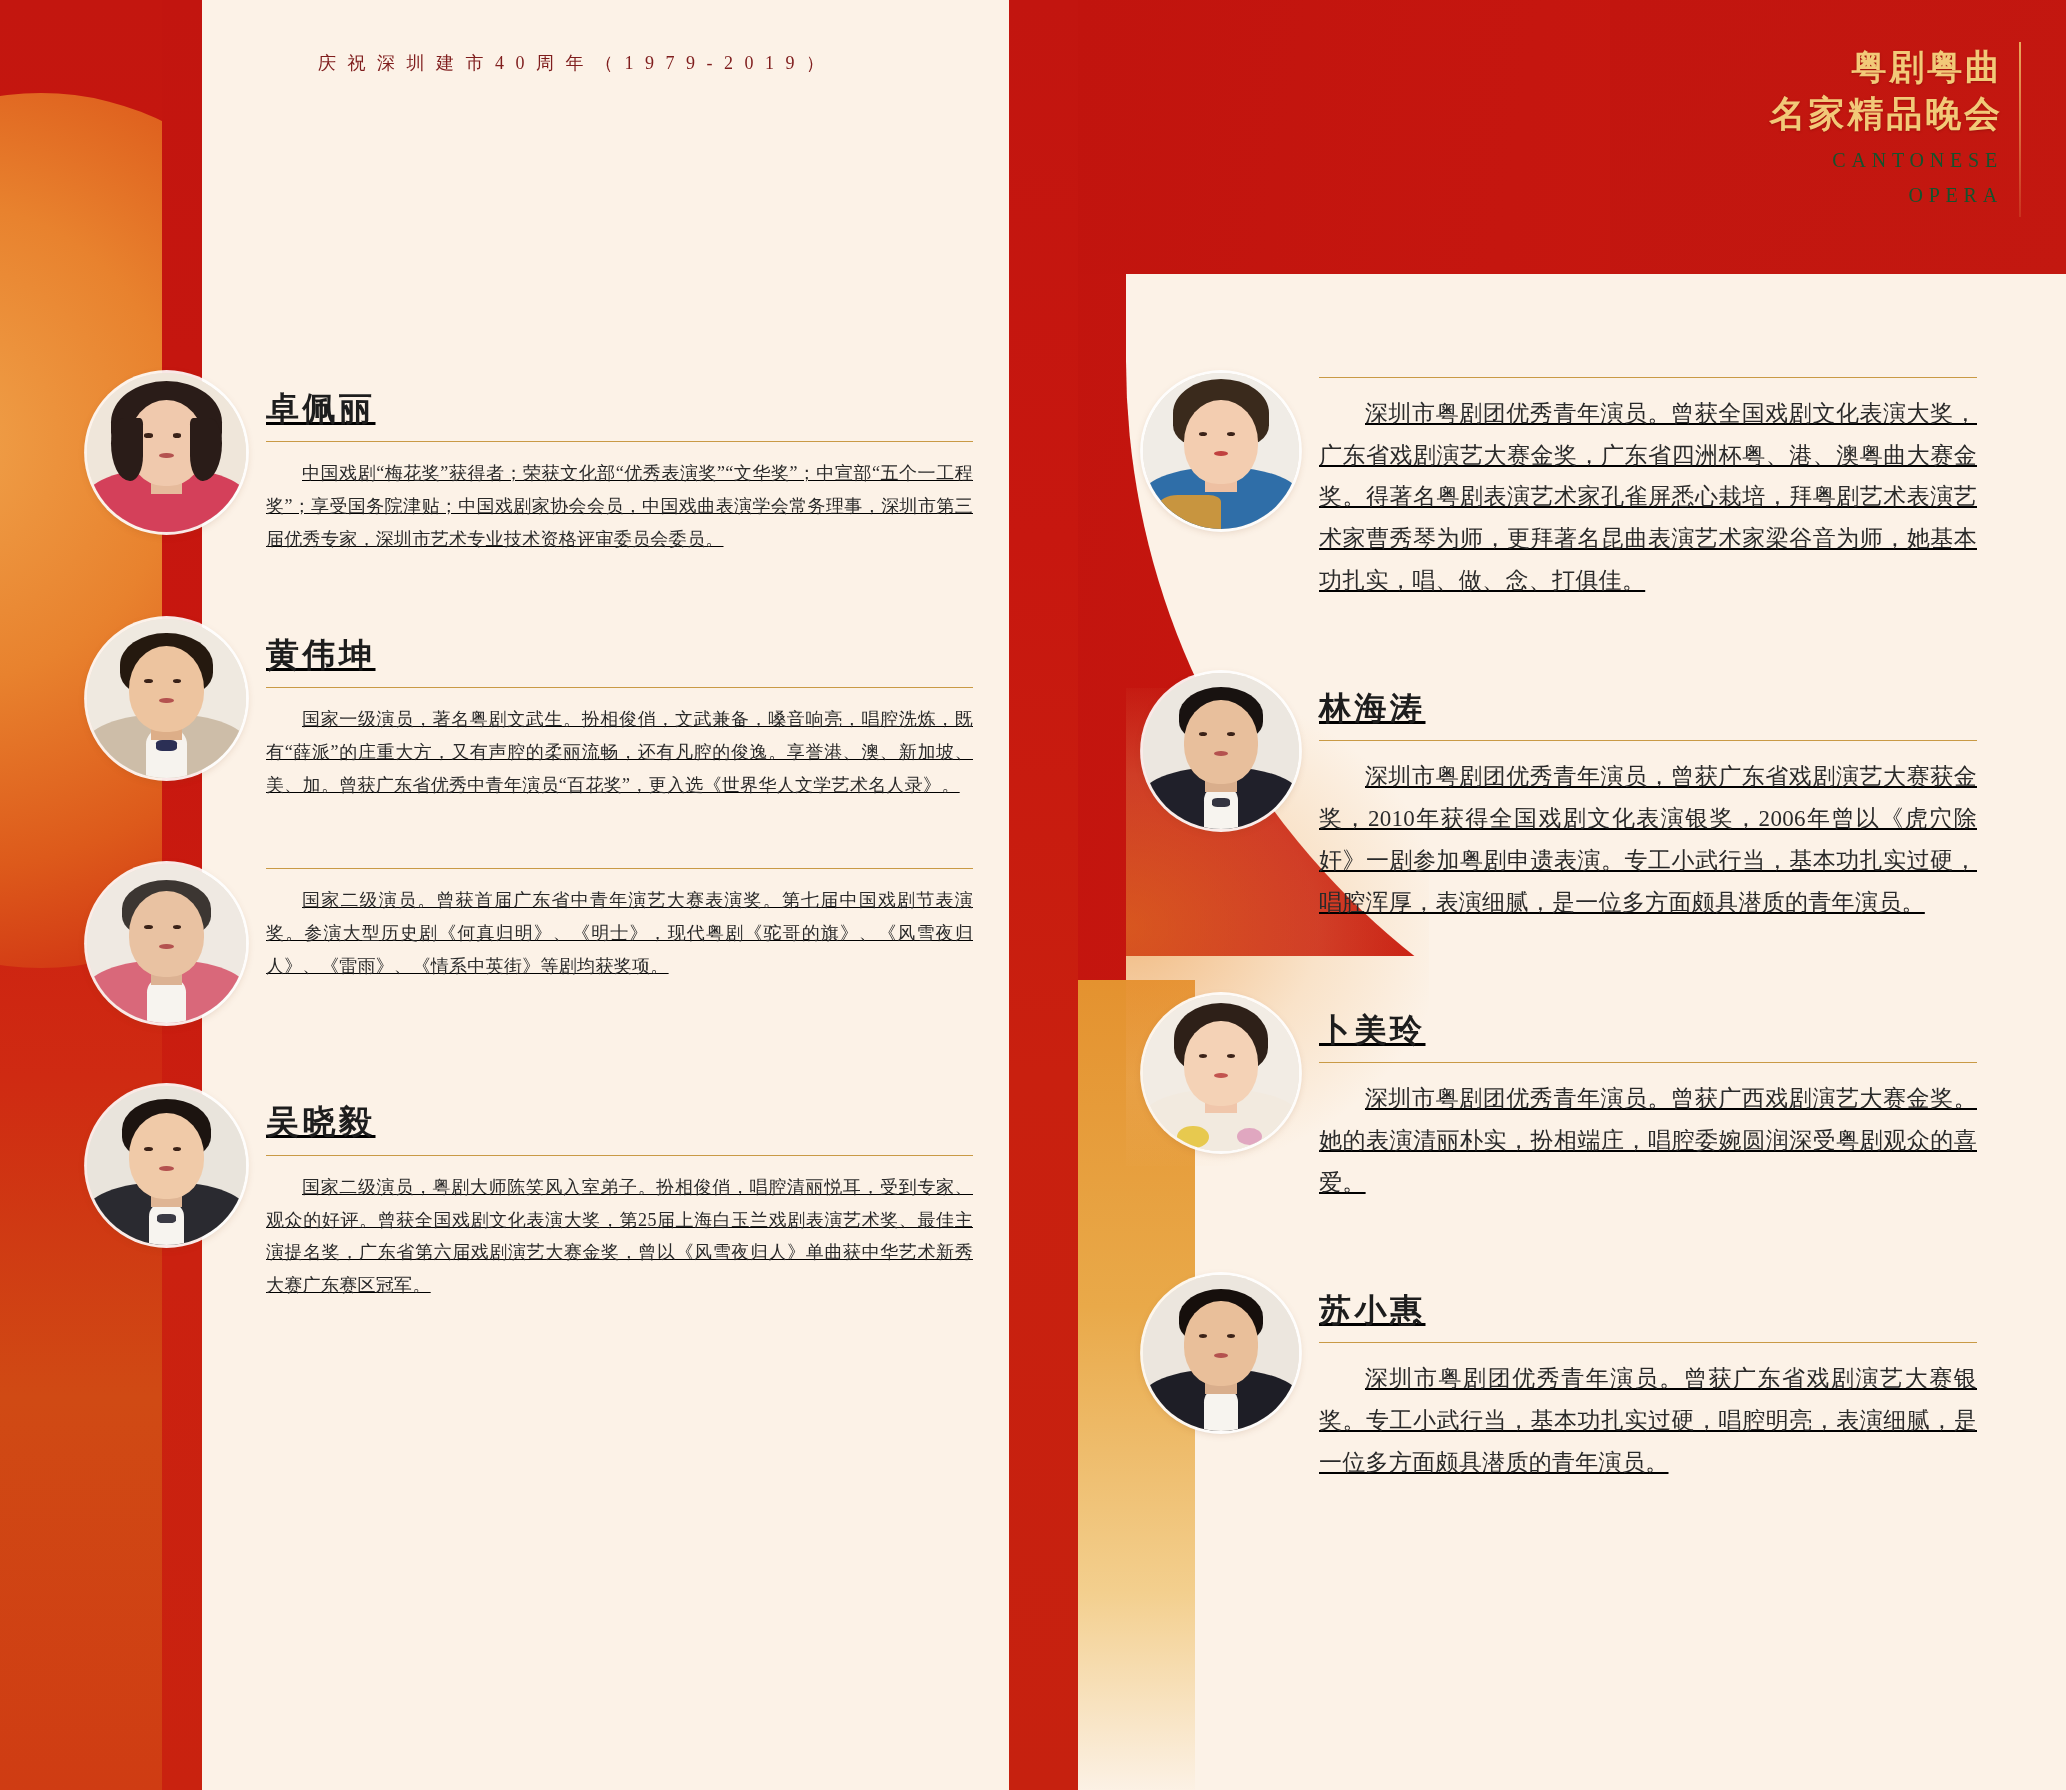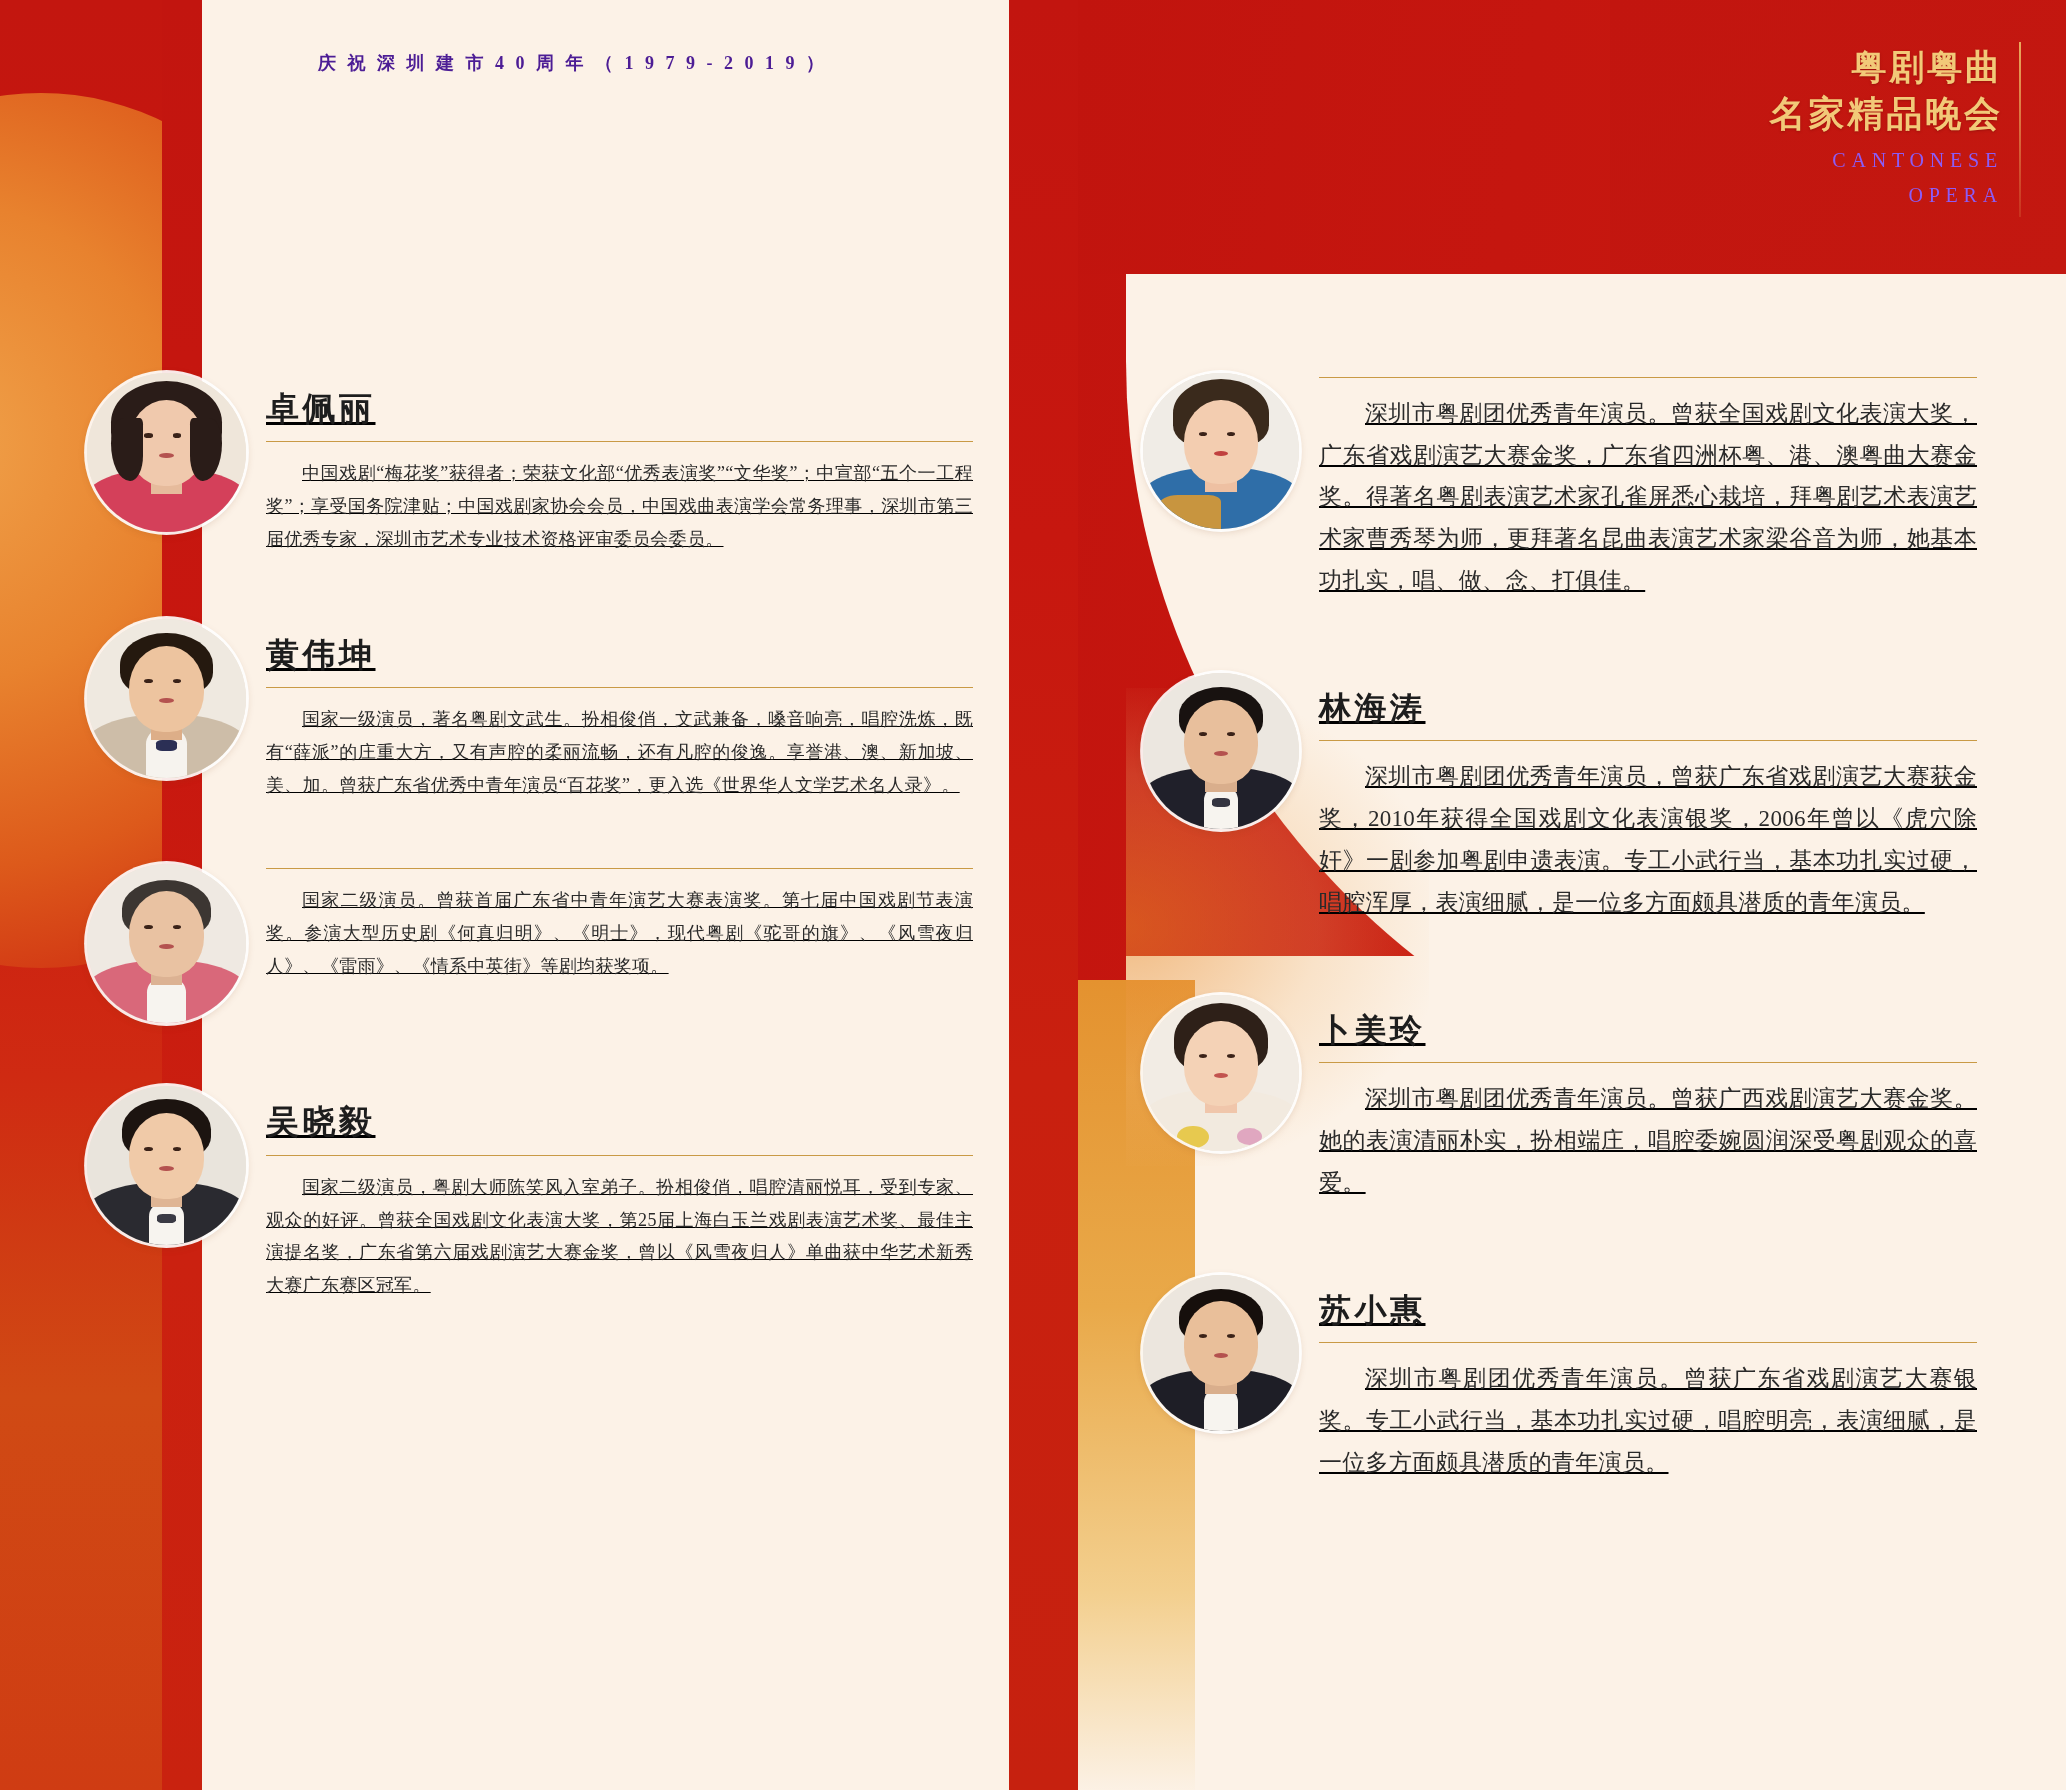--- a/index.html
+++ b/index.html
@@ -121,42 +121,42 @@
     color: #f2c978;
     text-shadow: 0 1.2px 2.3px rgba(90,10,5,0.35);
   }
   .title-cn.line2 { font-size: 36px; }
   .title-en {
     margin-top: 8.2px;
     font-family: "Liberation Serif", serif;
     font-size: 20px;
     letter-spacing: 5.8px;
     line-height: 1.35;
-    color: #8b5cf6;
+    color: #14532d;
   }
   .title-rule {
     position: absolute;
     right: 45px;
     top: 42px;
     width: 1.7px;
     height: 175px;
     background: linear-gradient(180deg, rgba(240,196,106,0.85), rgba(240,196,106,0.15));
     z-index: 30;
   }
 
   
   .anniv {
     position: absolute;
     left: 318px;
     top: 51px;
     font-family: "Liberation Serif", serif;
-    font-weight: bold;
+    font-weight: normal;
     font-size: 18px;
     letter-spacing: 3.5px;
-    color: #4c1d95;
+    color: #7f1d1d;
     z-index: 30;
   }
 
   
   .col {
     position: absolute;
     top: 373px;
     z-index: 20;
   }
   .col-left { left: 87px; width: 886px; }

